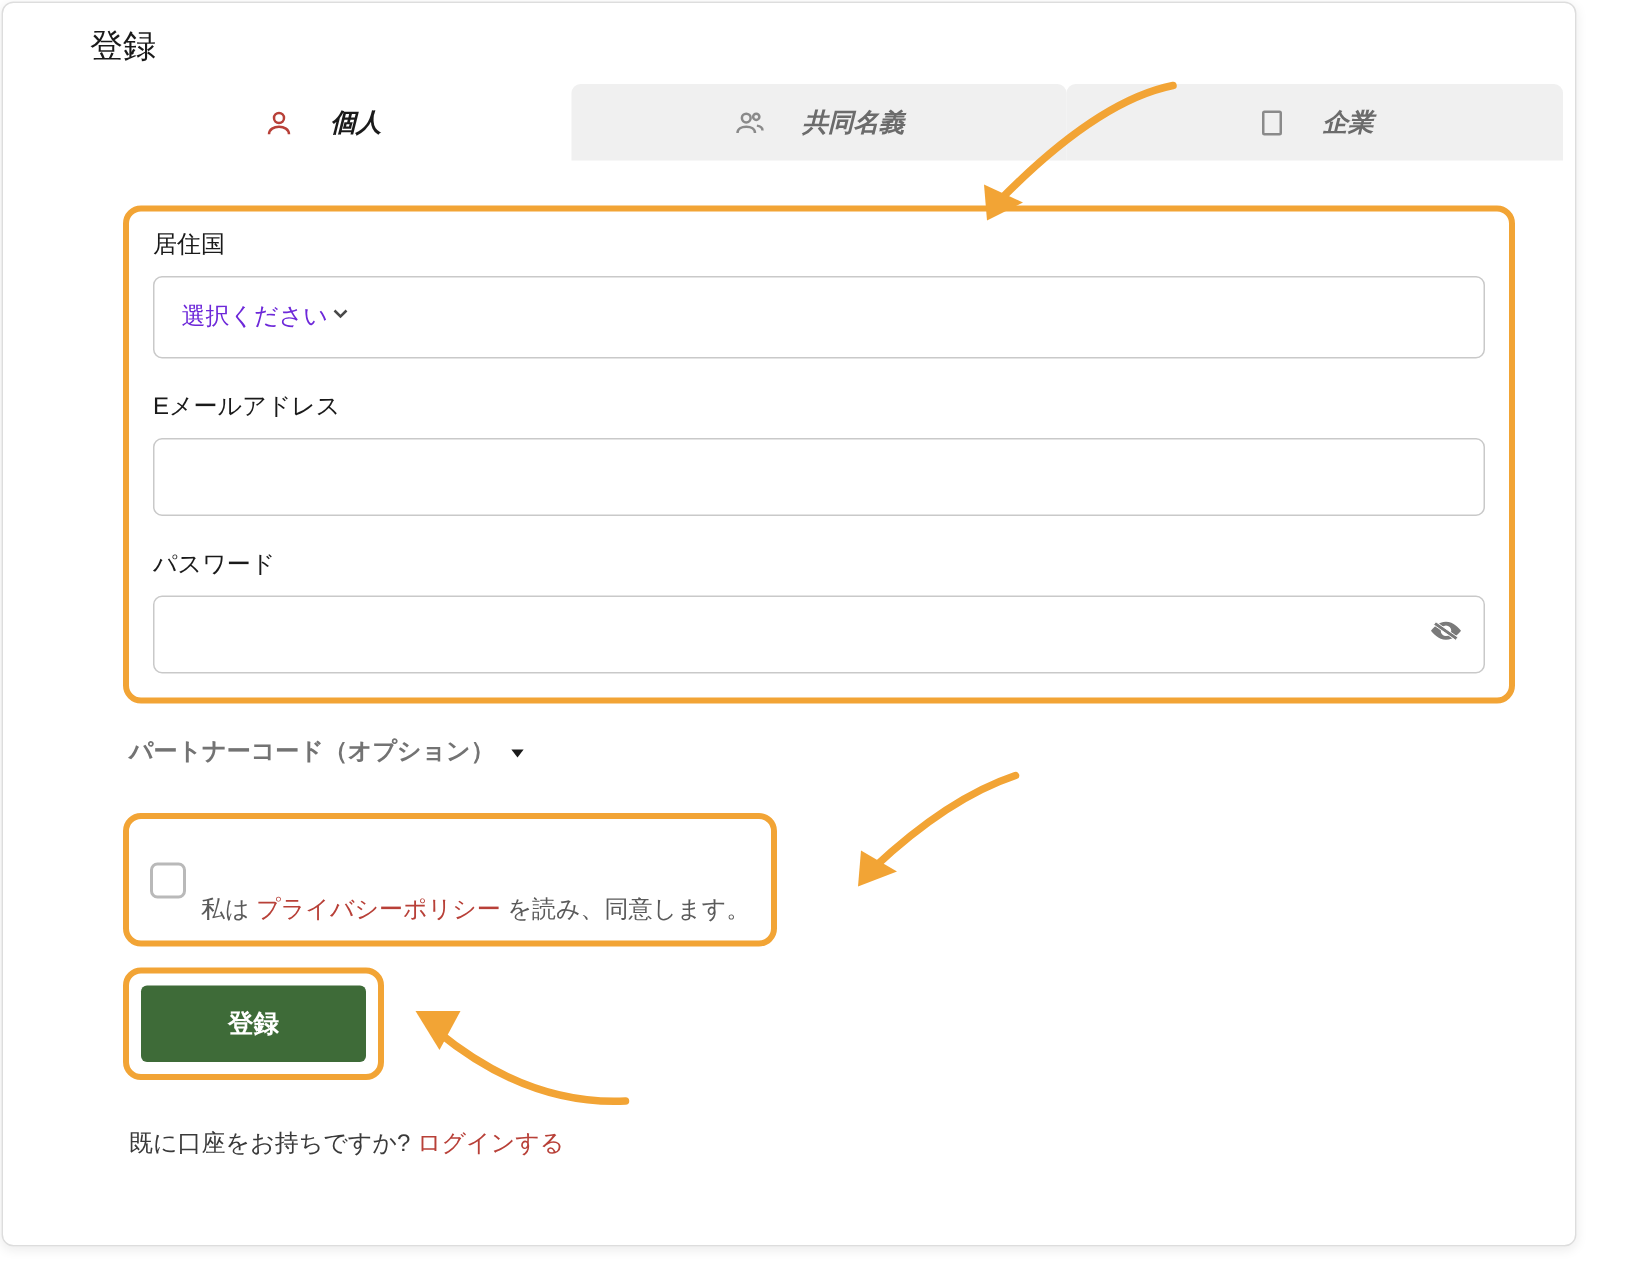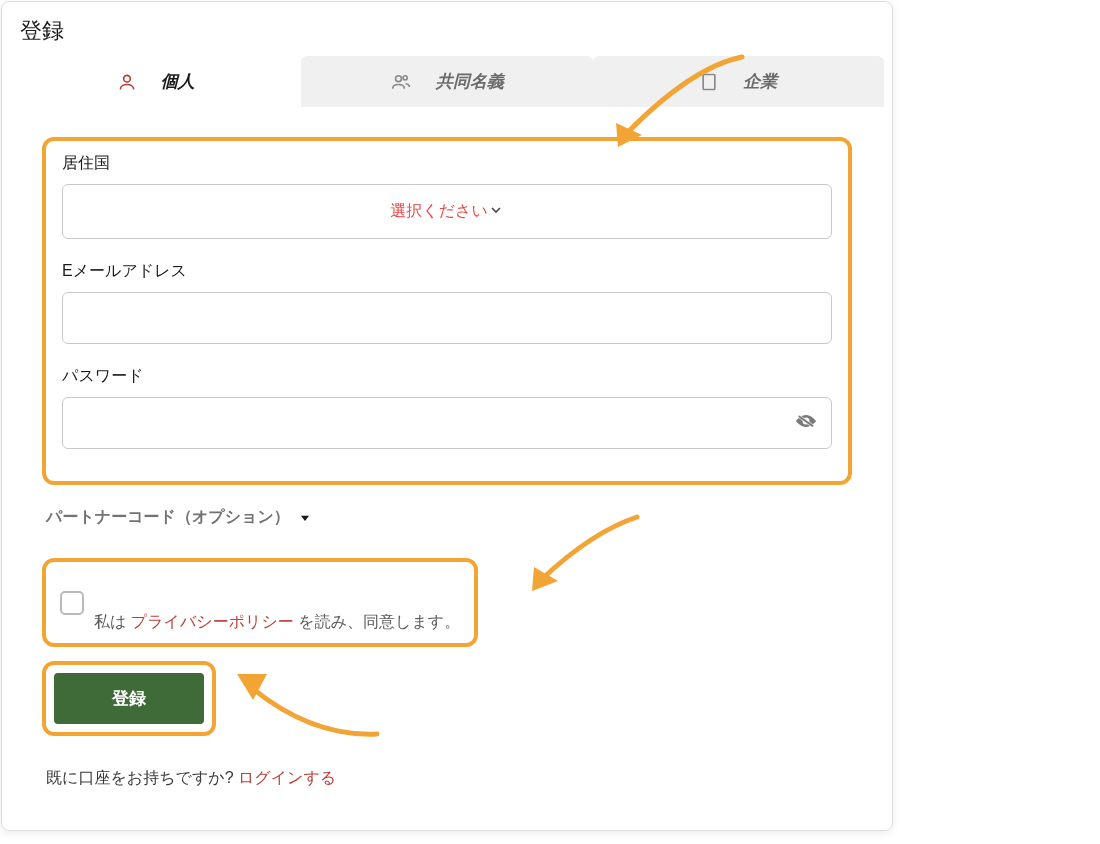--- a/index.html
+++ b/index.html
@@ -11,26 +11,27 @@
       font-family: -apple-system, BlinkMacSystemFont, "Segoe UI", "Hiragino Sans", "Hiragino Kaku Gothic ProN", Meiryo, sans-serif;
       background: #fff;
       color: #1a1a1a;
       width: 1100px;
       height: 844px;
       position: relative;
     }
     .window {
       border: 1px solid #ddd;
       border-radius: 8px;
-      width: 892px;
+      width: 1050px;
       height: 830px;
       margin: 1px;
       overflow: hidden;
       position: relative;
       box-shadow: 0 2px 8px rgba(0,0,0,0.08);
+      padding-left: 40px;
     }
     .header {
       padding: 14px 18px 10px 18px;
       font-size: 22px;
       font-weight: 400;
       color: #1a1a1a;
     }
     .tabs {
       display: flex;
       margin: 0 8px;
@@ -73,40 +74,40 @@
     .highlight-box {
       border: 4px solid #f2a435;
       border-radius: 12px;
       padding: 12px 16px 16px 16px;
       margin-bottom: 22px;
     }
     .field-group {
       margin-bottom: 22px;
     }
     .field-group:last-child {
-      margin-bottom: 16px;
+      margin-bottom: 0;
     }
     .field-label {
       font-size: 16px;
       font-weight: 400;
       color: #1a1a1a;
       margin-bottom: 10px;
       display: block;
     }
     .select-box {
       width: 100%;
       border: 1px solid #c9c9c9;
       border-radius: 6px;
       padding: 16px 18px;
       font-size: 16px;
-      color: #ef4444;
+      color: #6d28d9;
       background: #fff;
       display: flex;
       align-items: center;
-      justify-content: center;
+      justify-content: flex-start;
       cursor: pointer;
     }
     .text-input {
       width: 100%;
       border: 1px solid #c9c9c9;
       border-radius: 6px;
       padding: 16px 18px;
       font-size: 16px;
       color: #1a1a1a;
       background: #fff;

